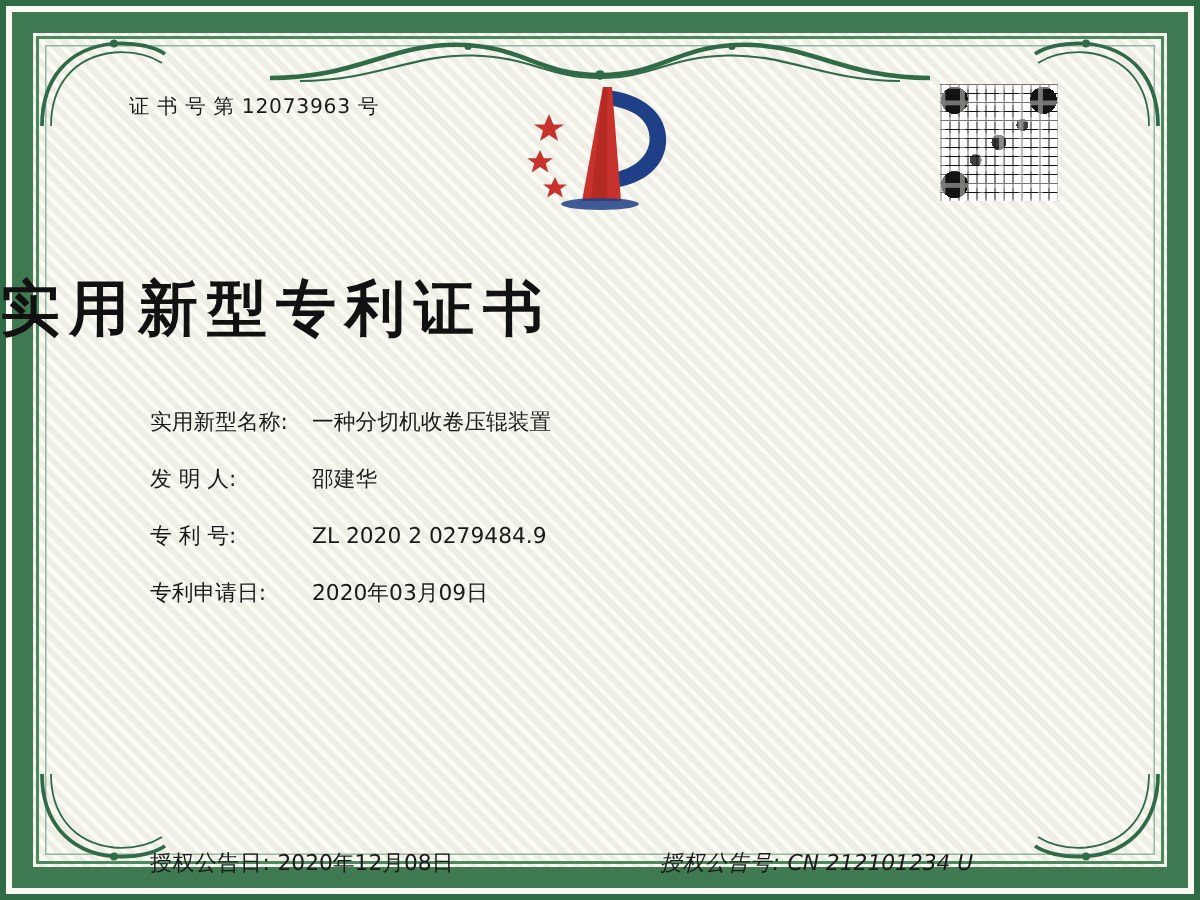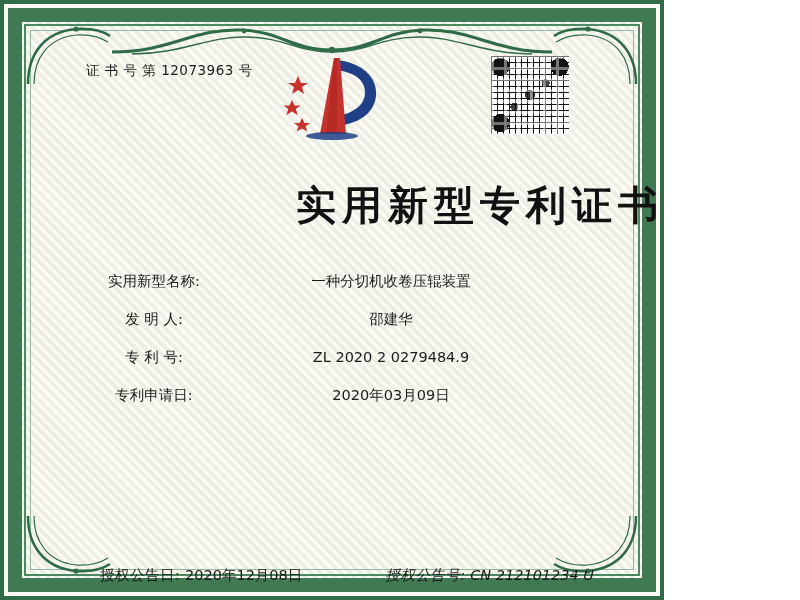--- a/index.html
+++ b/index.html
@@ -8,21 +8,21 @@
   }
   body {
     width: 800px;
     height: 600px;
     background: #ffffff;
     font-family: "DejaVu Sans", "Liberation Sans", sans-serif;
     overflow: hidden;
   }
   .certificate {
     position: relative;
-    width: 664px;
+    width: 800px;
     height: 600px;
     background: #fbfaf2;
     box-sizing: border-box;
     overflow: hidden;
   }
   
   .border-outer {
     position: absolute;
     left: 0; top: 0; right: 0; bottom: 0;
     border: 4px solid #2f6b46;
@@ -131,42 +131,40 @@
     width: 116px;
     height: 100px;
   }
   .logo svg { display: block; width: 100%; height: 100%; }
 
   .title {
     position: absolute;
     left: 0;
     right: 0;
     top: 178px;
-    text-align: right;
+    text-align: left;
     font-family: "DejaVu Serif", "Liberation Serif", serif;
     font-size: 40px;
     font-weight: 700;
     letter-spacing: 6px;
     color: #111111;
-    padding-left: 44px;
   }
 
   .fields {
     position: absolute;
     left: 100px;
     right: 90px;
     top: 272px;
   }
   .field-row {
     display: flex;
     align-items: baseline;
     margin-bottom: 19px;
     font-size: 14.5px;
     color: #1a1a1a;
-    text-align: center;
   }
   .field-label {
     width: 108px;
     flex: 0 0 108px;
     white-space: nowrap;
     letter-spacing: 0px;
   }
   .field-value {
     flex: 1 1 auto;
     white-space: nowrap;

